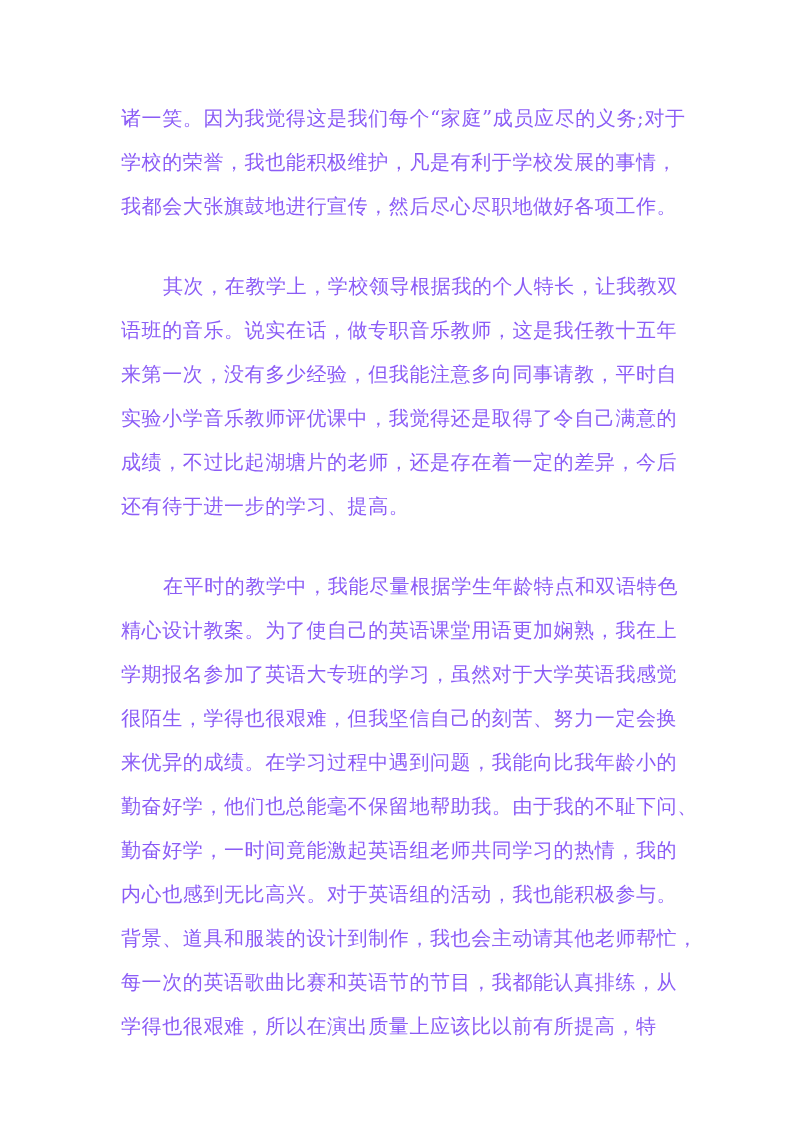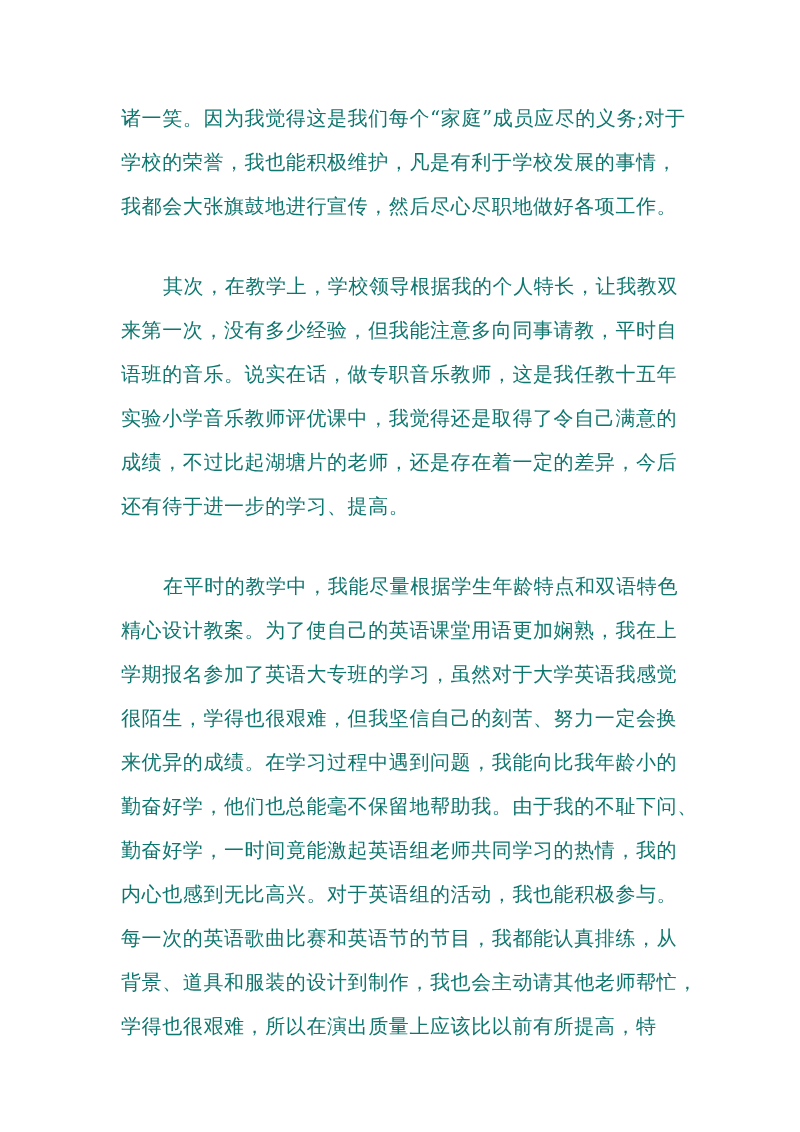--- a/index.html
+++ b/index.html
@@ -30,21 +30,21 @@
     .para {
       margin: 0 0 4px 0;
       padding: 0;
     }
     .line {
       display: block;
       height: 44px;
       line-height: 34px;
       font-family: "DejaVu Serif", "Liberation Serif", serif;
       font-size: 20px;
-      color: #0f766e;
+      color: #8b5cf6;
       white-space: nowrap;
       letter-spacing: 0.6px;
     }
     .line.indent {
       padding-left: 42px;
       margin-top: 36px;
     }
   </style>
 </head>
 <body>
@@ -53,35 +53,35 @@
   <div class="content">
 
     <div class="para">
       <span class="line">诸一笑。因为我觉得这是我们每个“家庭”成员应尽的义务;对于</span>
       <span class="line">学校的荣誉，我也能积极维护，凡是有利于学校发展的事情，</span>
       <span class="line">我都会大张旗鼓地进行宣传，然后尽心尽职地做好各项工作。</span>
     </div>
 
     <div class="para">
       <span class="line indent">其次，在教学上，学校领导根据我的个人特长，让我教双</span>
+      <span class="line">语班的音乐。说实在话，做专职音乐教师，这是我任教十五年</span>
       <span class="line">来第一次，没有多少经验，但我能注意多向同事请教，平时自</span>
-      <span class="line">语班的音乐。说实在话，做专职音乐教师，这是我任教十五年</span>
       <span class="line">实验小学音乐教师评优课中，我觉得还是取得了令自己满意的</span>
       <span class="line">成绩，不过比起湖塘片的老师，还是存在着一定的差异，今后</span>
       <span class="line">还有待于进一步的学习、提高。</span>
     </div>
 
     <div class="para">
       <span class="line indent">在平时的教学中，我能尽量根据学生年龄特点和双语特色</span>
       <span class="line">精心设计教案。为了使自己的英语课堂用语更加娴熟，我在上</span>
       <span class="line">学期报名参加了英语大专班的学习，虽然对于大学英语我感觉</span>
       <span class="line">很陌生，学得也很艰难，但我坚信自己的刻苦、努力一定会换</span>
       <span class="line">来优异的成绩。在学习过程中遇到问题，我能向比我年龄小的</span>
       <span class="line">勤奋好学，他们也总能毫不保留地帮助我。由于我的不耻下问、</span>
       <span class="line">勤奋好学，一时间竟能激起英语组老师共同学习的热情，我的</span>
       <span class="line">内心也感到无比高兴。对于英语组的活动，我也能积极参与。</span>
+      <span class="line">背景、道具和服装的设计到制作，我也会主动请其他老师帮忙，</span>
       <span class="line">每一次的英语歌曲比赛和英语节的节目，我都能认真排练，从</span>
-      <span class="line">背景、道具和服装的设计到制作，我也会主动请其他老师帮忙，</span>
       <span class="line">学得也很艰难，所以在演出质量上应该比以前有所提高，特</span>
     </div>
 
   </div>
 </div>
 
 </body></html>

